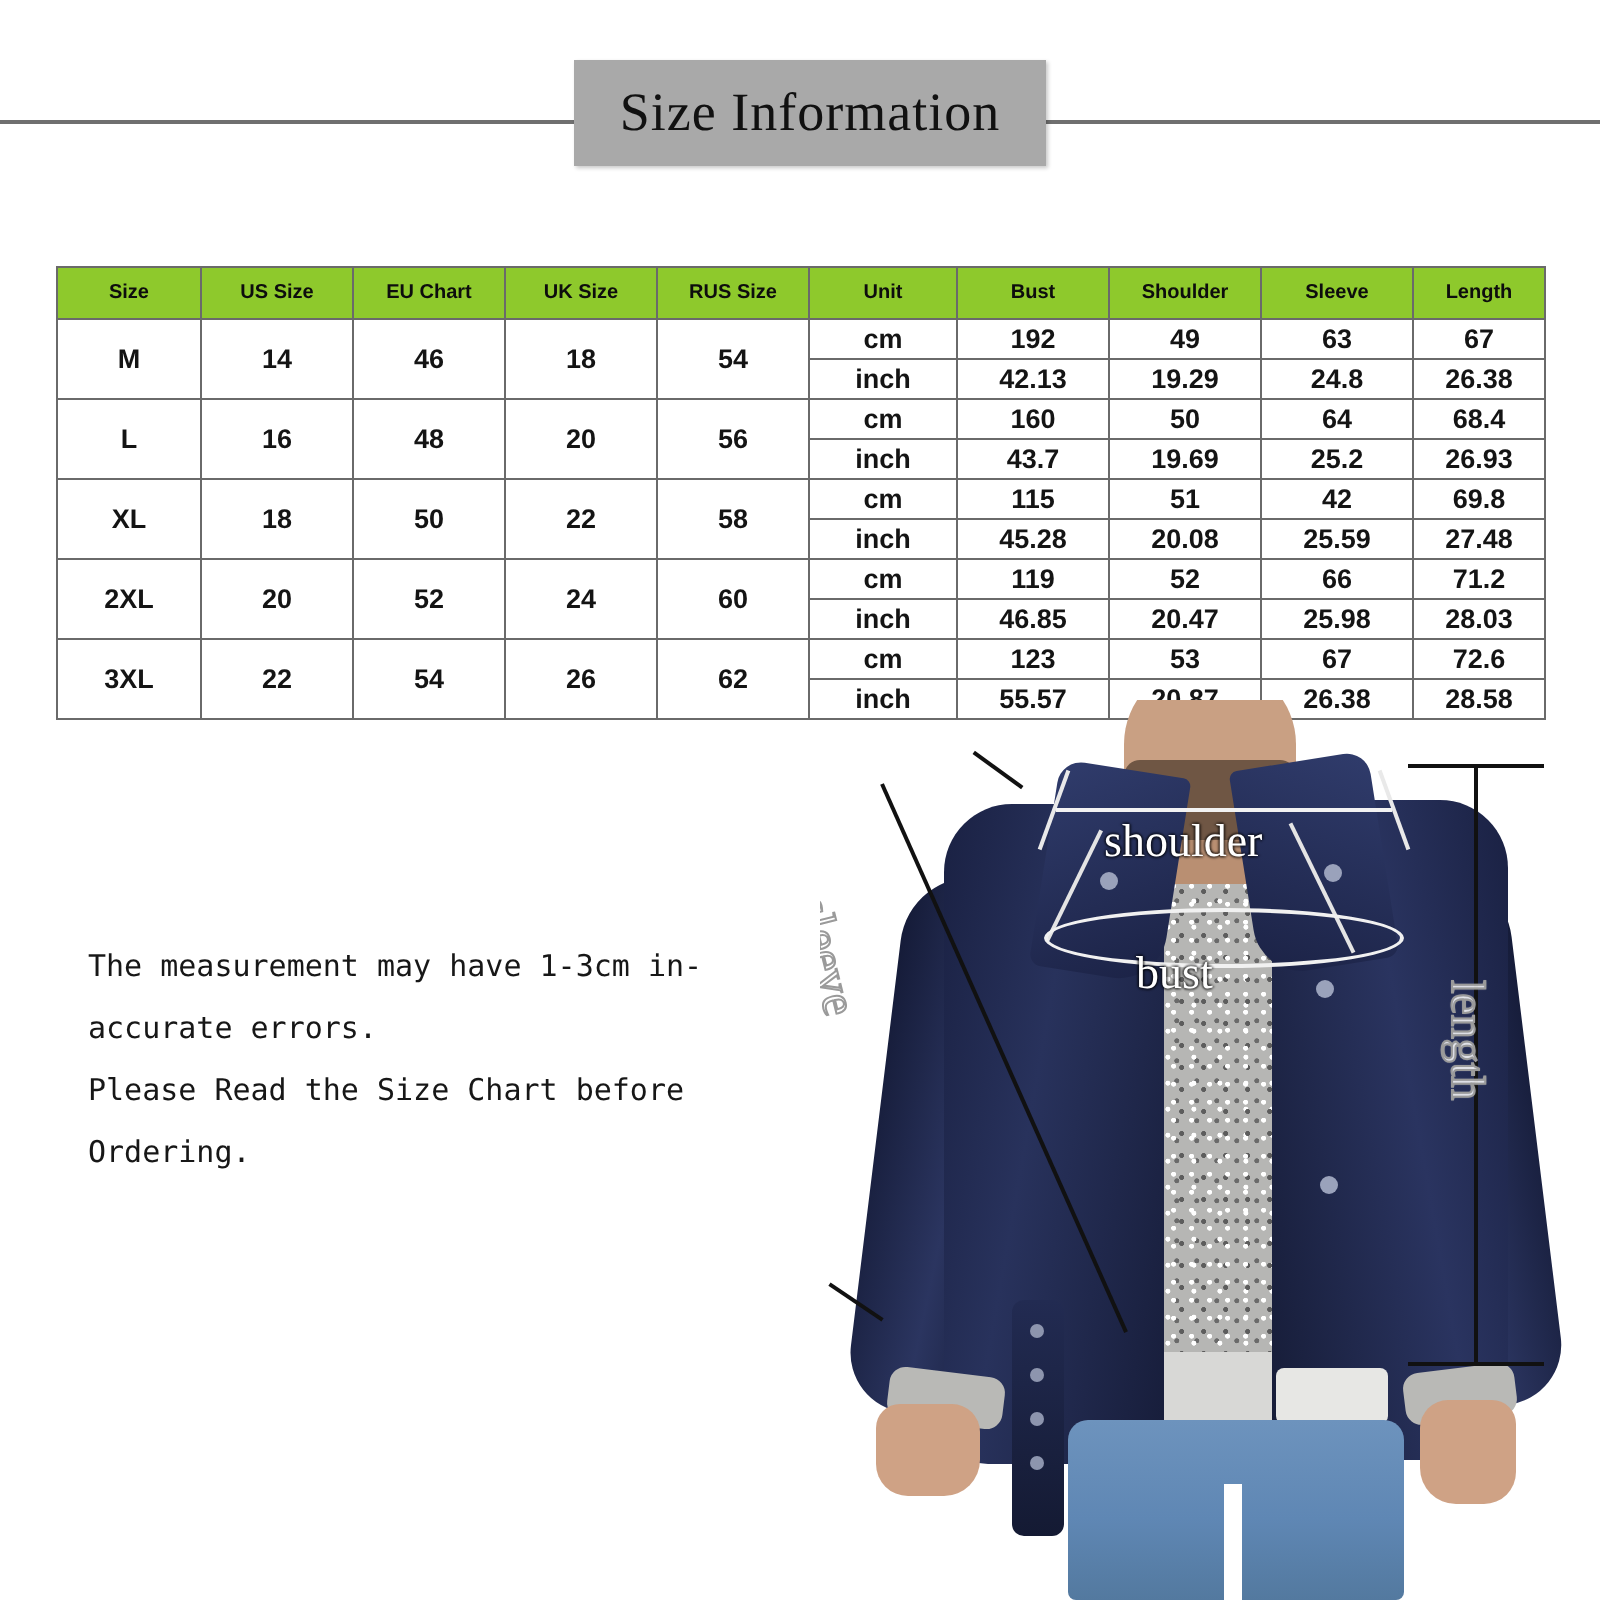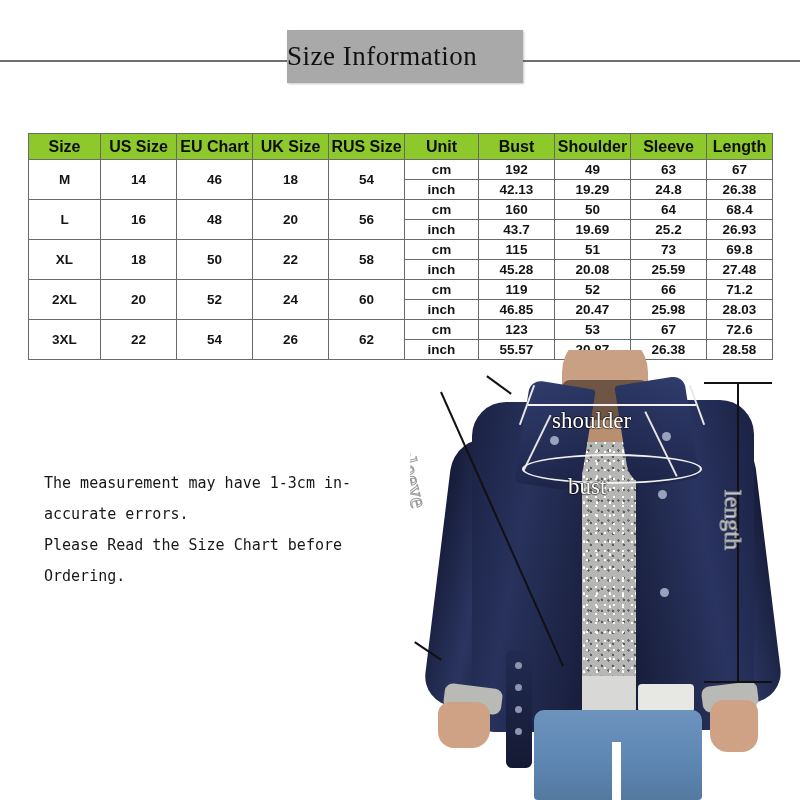--- a/index.html
+++ b/index.html
@@ -35,21 +35,21 @@
   #header-plate {
     position: absolute;
     left: 287px;
     top: 10px;
     width: 236px;
     height: 53px;
     background: #a9a9a9;
     box-shadow: 1px 1px 2px rgba(0,0,0,0.22);
     display: flex;
     align-items: center;
-    justify-content: flex-start;
+    justify-content: center;
   }
   #header-title {
     font-family: "Liberation Serif", serif;
     font-size: 27px;
     color: #111111;
     letter-spacing: 0.5px;
     white-space: nowrap;
   }
 
   
@@ -71,21 +71,21 @@
     font-size: 13.5px;
     font-weight: bold;
     color: #141414;
     padding: 0;
     background: #ffffff;
   }
   table.size-table thead th {
     background: #8ec92c;
     height: 25px;
     line-height: 25px;
-    font-size: 16px;
+    font-size: 10px;
     color: #0d0d0d;
   }
   td.size-cell,
   td.num-cell {
     height: 38px;
   }
   td.unit-cell,
   td.meas-cell {
     height: 19px;
     line-height: 19px;
@@ -407,21 +407,21 @@
 
       <tr>
         <td class="size-cell" rowspan="2">XL</td>
         <td class="num-cell" rowspan="2">18</td>
         <td class="num-cell" rowspan="2">50</td>
         <td class="num-cell" rowspan="2">22</td>
         <td class="num-cell" rowspan="2">58</td>
         <td class="unit-cell">cm</td>
         <td class="meas-cell">115</td>
         <td class="meas-cell">51</td>
-        <td class="meas-cell">73</td>
+        <td class="meas-cell">42</td>
         <td class="meas-cell">69.8</td>
       </tr>
       <tr>
         <td class="unit-cell">inch</td>
         <td class="meas-cell">45.28</td>
         <td class="meas-cell">20.08</td>
         <td class="meas-cell">25.59</td>
         <td class="meas-cell">27.48</td>
       </tr>
 

